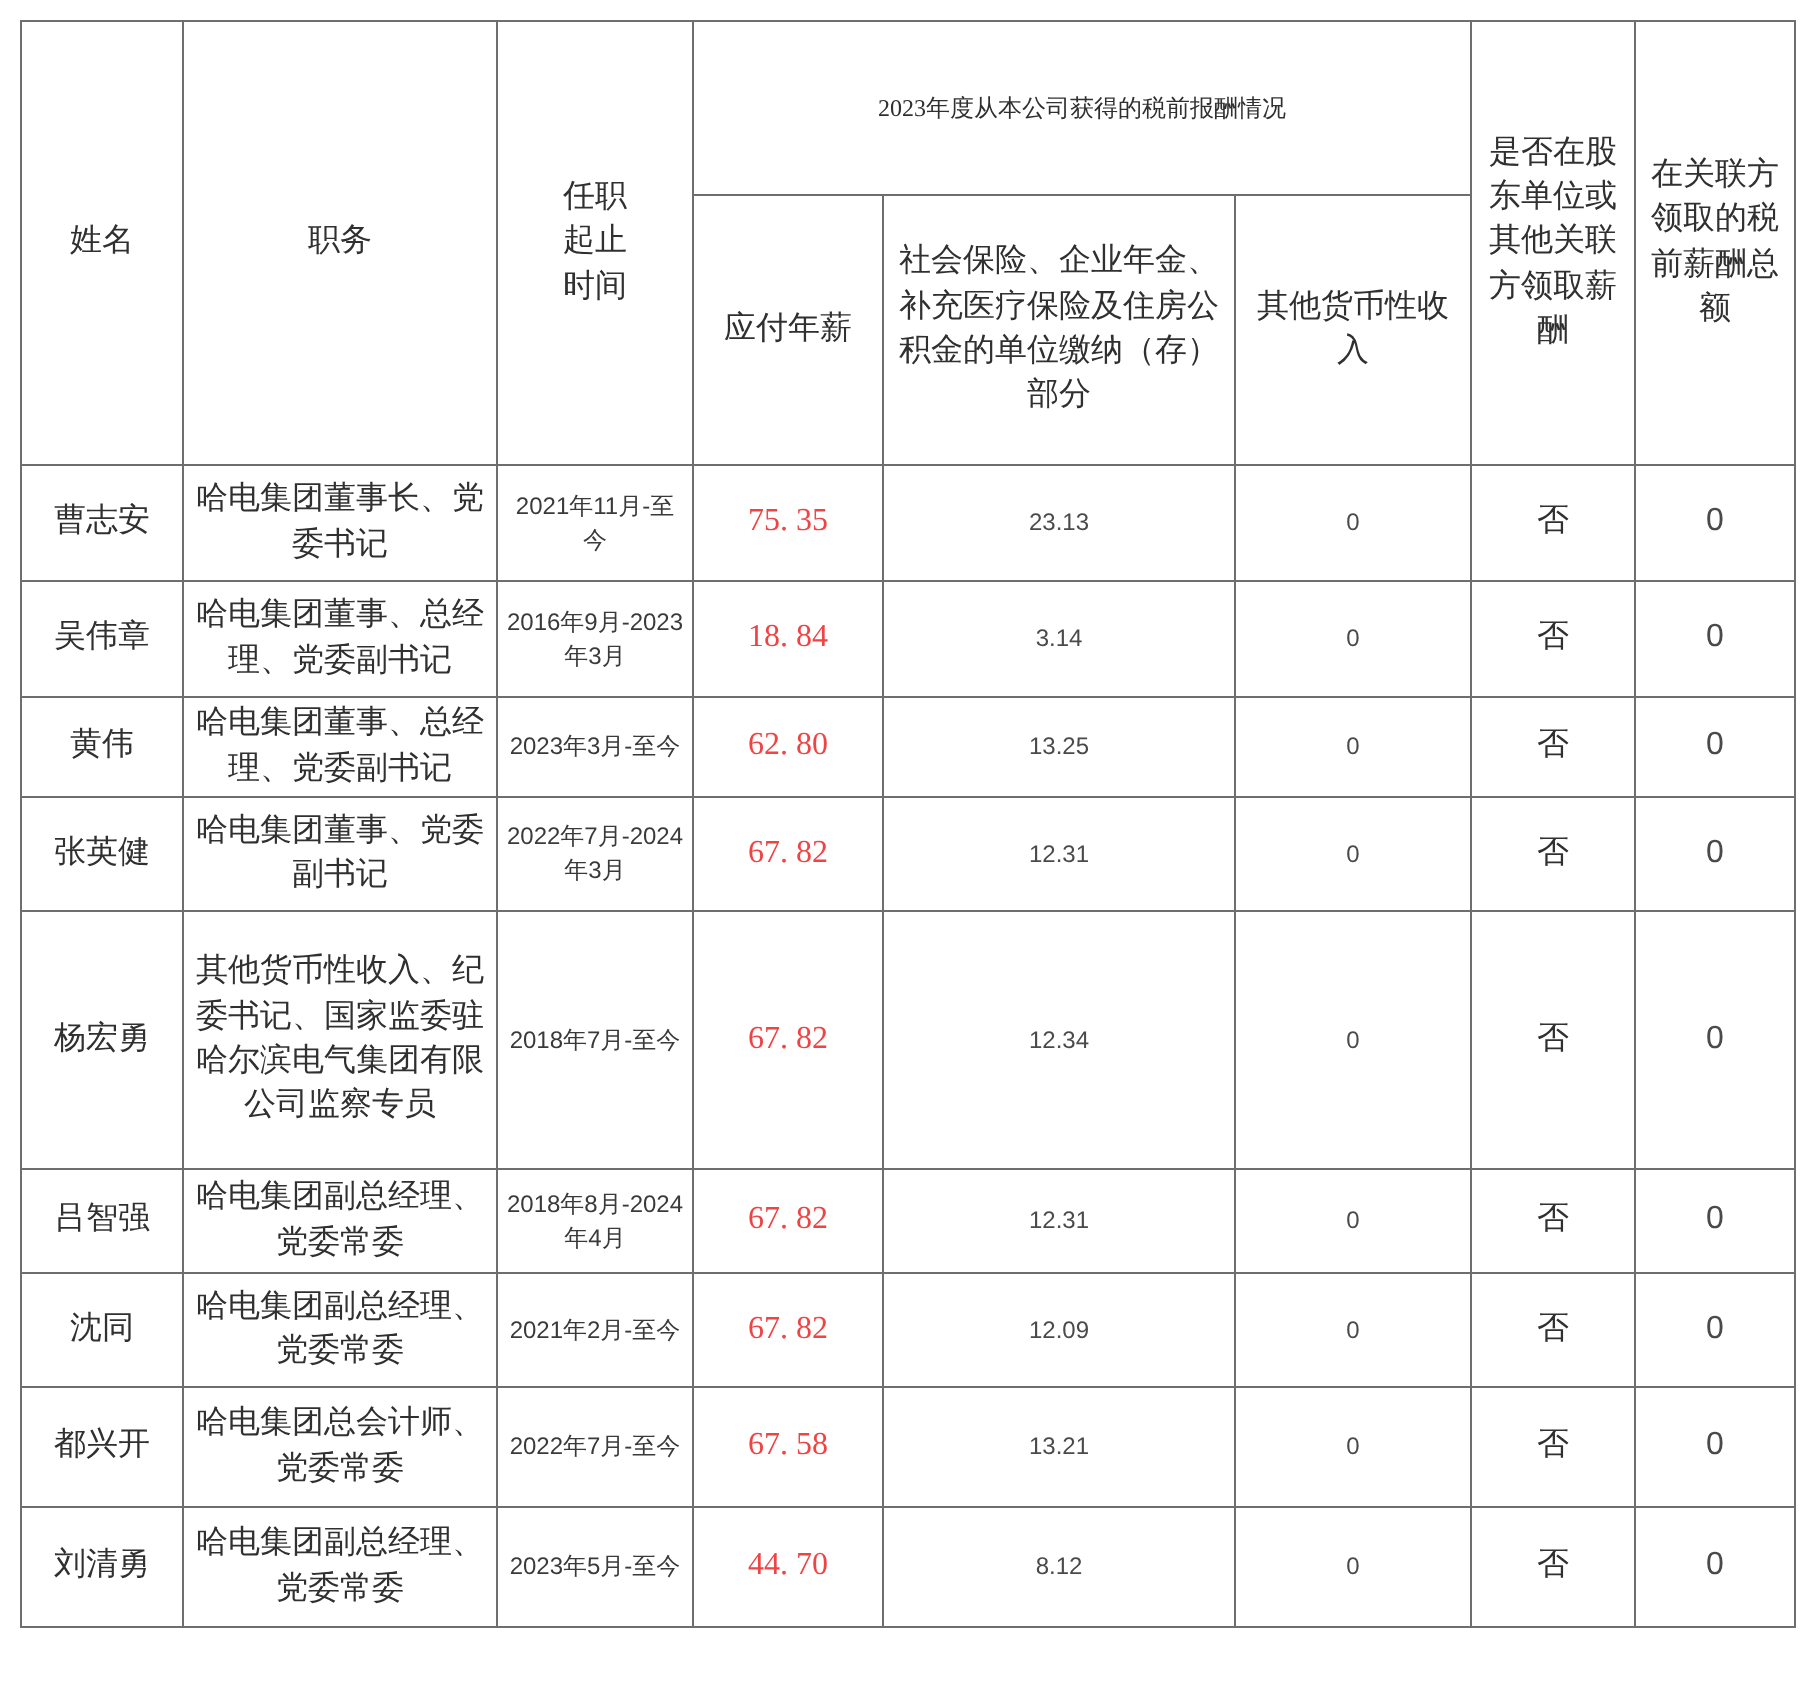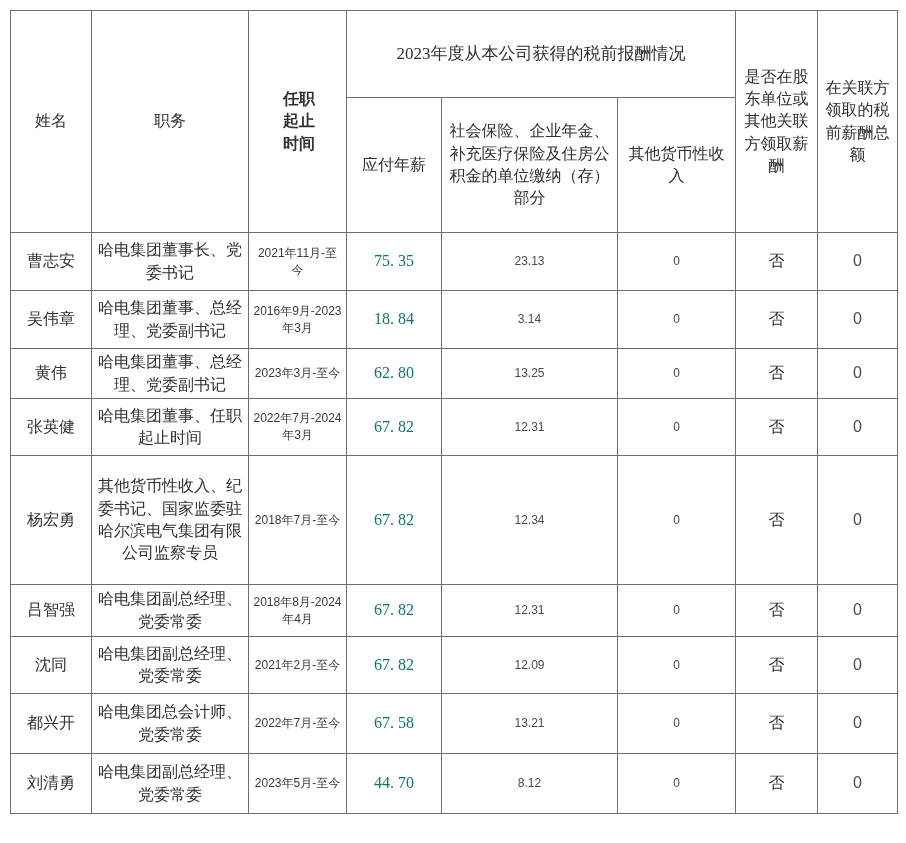--- a/index.html
+++ b/index.html
@@ -28,32 +28,31 @@
     vertical-align: middle;
     text-align: center;
     font-weight: normal;
     padding: 2px 4px;
     box-sizing: border-box;
     overflow: hidden;
   }
   
   thead tr.hr1 { height: 87px; }
   thead tr.hr2 { height: 135px; }
-  th.group-head { font-size: 17px; }
+  th.group-head { font-size: 12px; }
   th.insurance-head { padding: 2px 20px; line-break: anywhere; word-break: break-all; }
   th.other-head { padding: 2px 14px; line-break: anywhere; word-break: break-all; }
   th.flag-head { padding: 2px 12px; line-break: anywhere; word-break: break-all; margin-top: 32px; }
   th.total-head { padding: 2px 11px; line-break: anywhere; word-break: break-all; margin-left: 15px; }
   .term-head-inner {
     display: inline-block;
     width: 2.2em;
     word-break: break-all;
     line-break: anywhere;
-    text-align: right;
-    font-weight: bold;
+    text-align: center;
   }
   
   tbody tr { height: 58px; }
   tbody tr:nth-child(3) { height: 50px; padding-left: 33px; }
   tbody tr:nth-child(4) { height: 57px; }
   tbody tr:nth-child(5) { height: 129px; }
   tbody tr:nth-child(6) { height: 52px; }
   tbody tr:nth-child(7) { height: 57px; }
   tbody tr:nth-child(8) { height: 60px; }
   tbody tr:nth-child(9) { height: 60px; }
@@ -71,21 +70,21 @@
     font-family: "Liberation Sans", "DejaVu Sans", sans-serif;
     font-size: 12px;
     color: #3a3a3a;
     line-break: anywhere;
     word-break: break-all;
   }
   td.c-salary {
     text-align: right;
     padding-right: 12px;
     font-family: "Liberation Serif", "DejaVu Serif", serif;
-    color: #0f766e;
+    color: #ef4444;
   }
   td.c-num {
     text-align: right;
     padding-right: 4px;
     font-family: "Liberation Sans", "DejaVu Sans", sans-serif;
     font-size: 12px;
     color: #4a4a4a;
   }
   td.c-flag { text-align: center; color: #303030; }
   td.c-total {
@@ -155,21 +154,21 @@
     <td class="c-term">2023年3月-至今</td>
     <td class="c-salary">62. 80</td>
     <td class="c-num">13.25</td>
     <td class="c-num">0</td>
     <td class="c-flag">否</td>
     <td class="c-total">0</td>
   </tr>
 
   <tr>
     <td class="c-name">张英健</td>
-    <td class="c-pos">哈电集团董事、任职起止时间</td>
+    <td class="c-pos">哈电集团董事、党委副书记</td>
     <td class="c-term">2022年7月-2024年3月</td>
     <td class="c-salary">67. 82</td>
     <td class="c-num">12.31</td>
     <td class="c-num">0</td>
     <td class="c-flag">否</td>
     <td class="c-total">0</td>
   </tr>
 
   <tr>
     <td class="c-name">杨宏勇</td>

